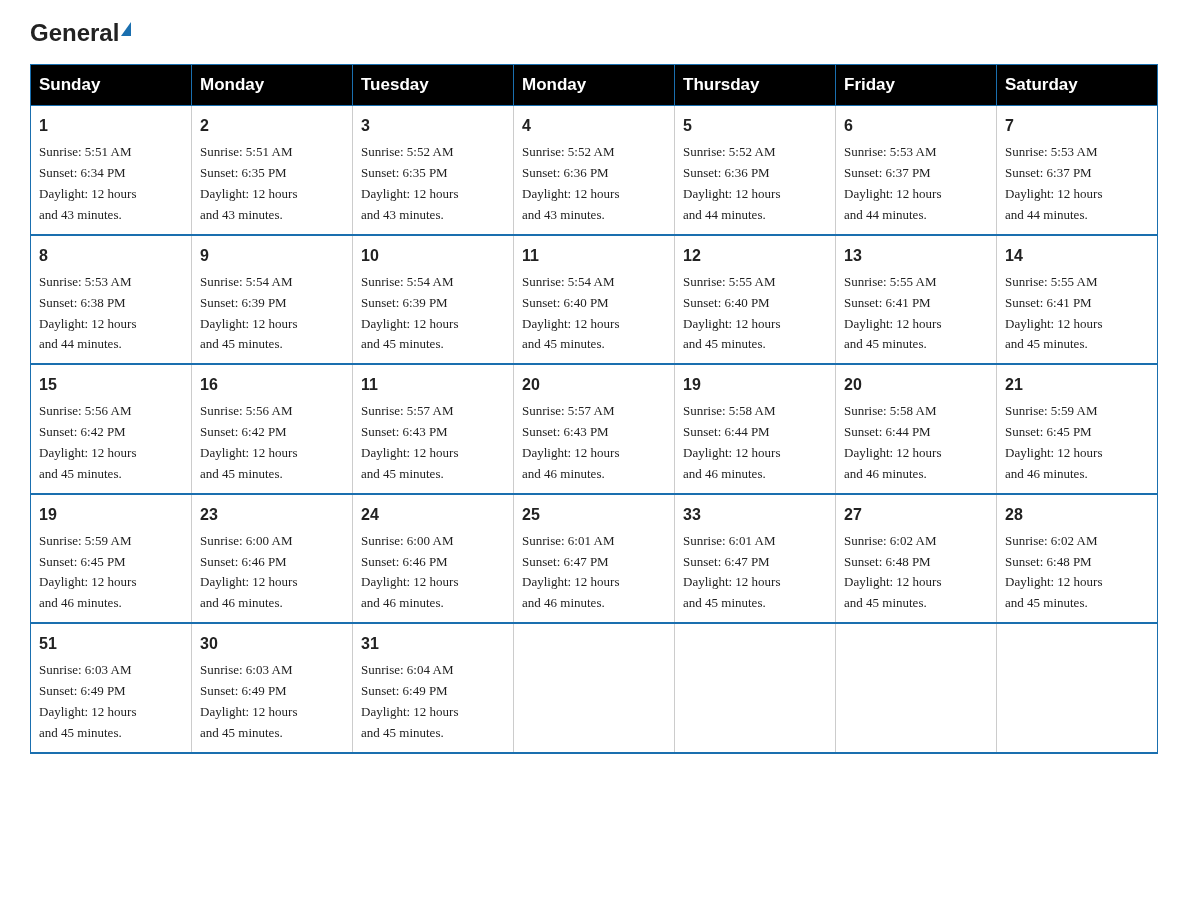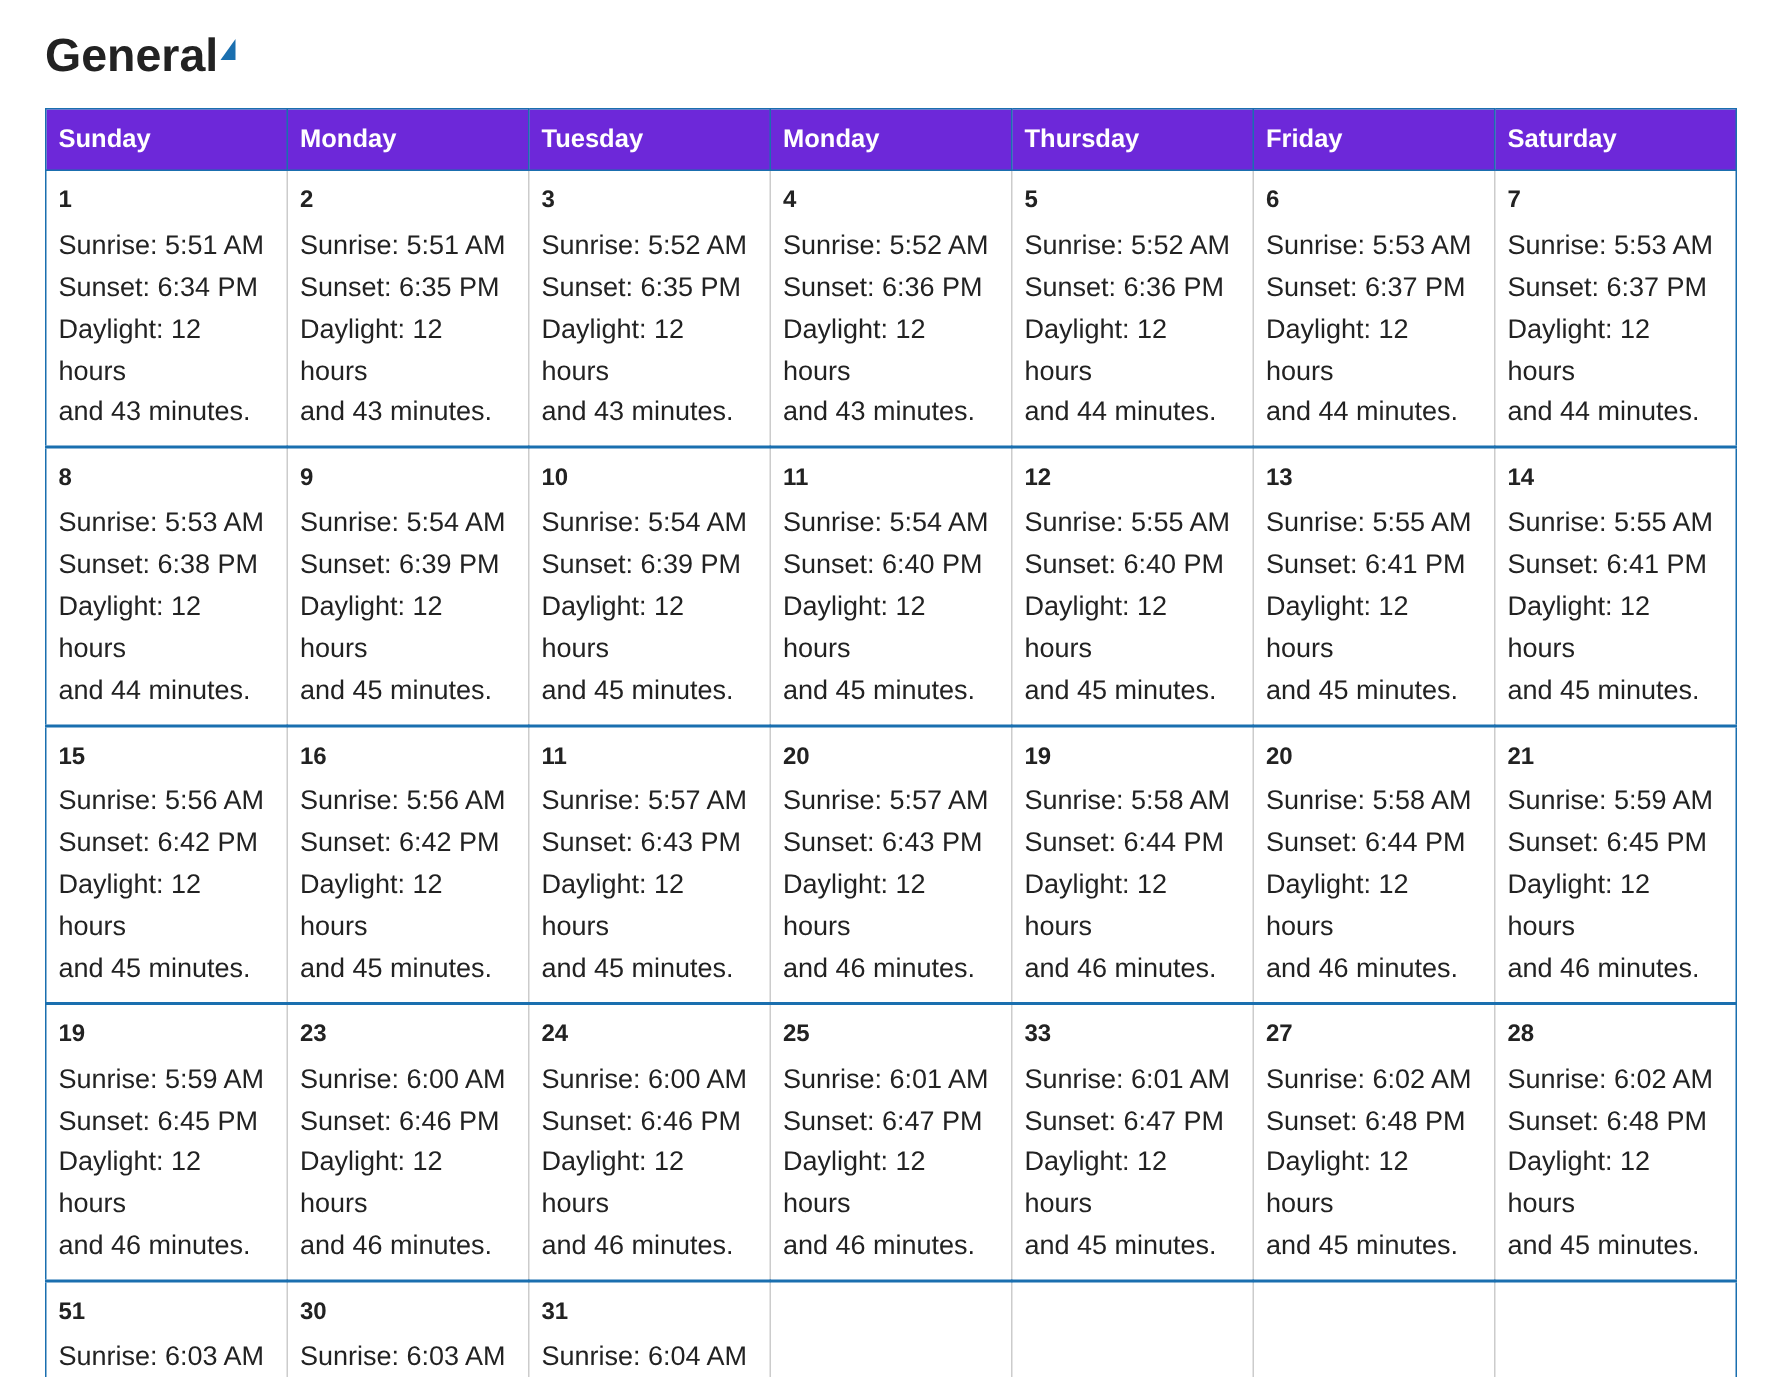--- a/index.html
+++ b/index.html
@@ -17,21 +17,21 @@
       align-items: flex-start;
       margin-bottom: 18px;
     }
     .logo {
       display: flex;
       flex-direction: column;
       align-items: flex-start;
       line-height: 1.1;
     }
     .logo-text {
-      font-size: 31px;
+      font-size: 24px;
       font-weight: bold;
       color: #222;
     }
     .logo-triangle {
       display: inline-block;
       width: 0;
       height: 0;
       border-left: 10px solid transparent;
       border-bottom: 14px solid #1a6faf;
       margin-left: 2px;
@@ -58,21 +58,21 @@
       font-size: 20px;
       color: #444;
       margin-top: 4px;
     }
     table {
       width: 100%;
       border-collapse: collapse;
       table-layout: fixed;
     }
     thead tr {
-      background-color: #6d28d9;
+      background-color: #000000;
       padding-left: 48px;
     }
     thead th {
       color: #fff;
       font-size: 17px;
       font-weight: bold;
       padding: 10px 8px;
       text-align: left;
       border: 1px solid #1a6faf;
     }
@@ -91,22 +91,23 @@
     }
     tbody td:first-child { border-left: 1px solid #1a6faf; }
     tbody td:last-child { border-right: 1px solid #1a6faf; }
     .day-num {
       font-size: 16px;
       font-weight: bold;
       display: block;
       margin-bottom: 3px;
     }
     .day-info {
-      font-size: 18px;
-      color: #222;
+      font-size: 13px;
+      color: #222;
+      font-family: Liberation Serif, serif;
     }
     .empty-cell {
       background: #fff;
     }
   </style>
 </head>
 <body>
 
 <div class="header">
   <div class="logo">

